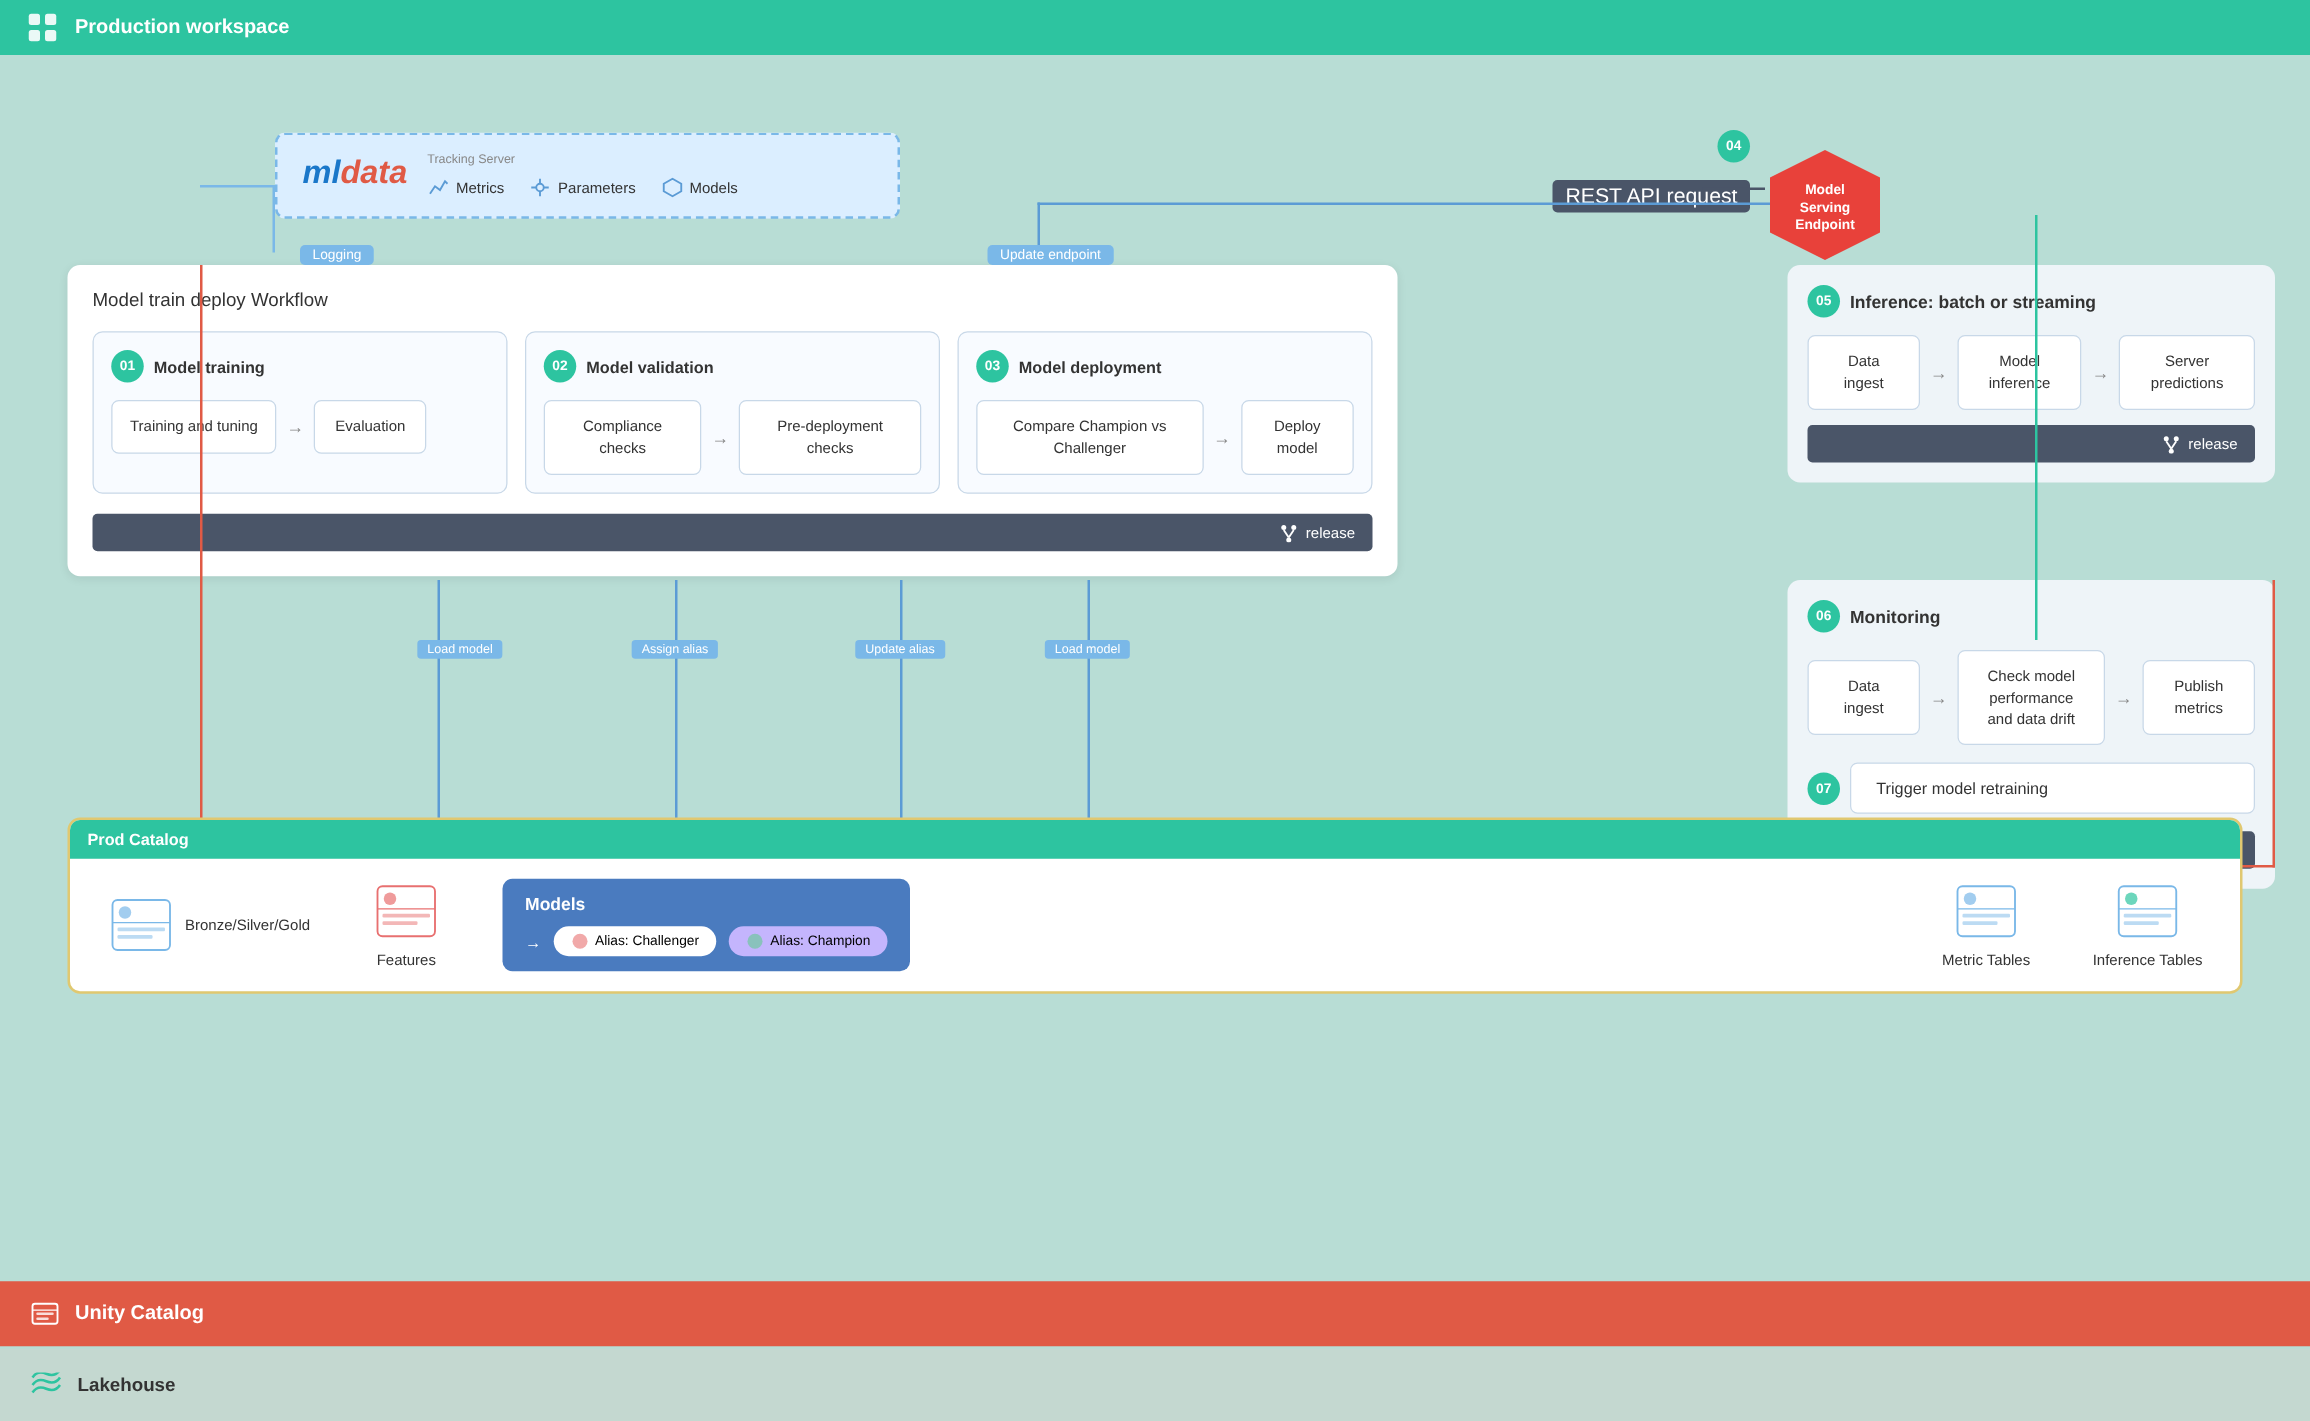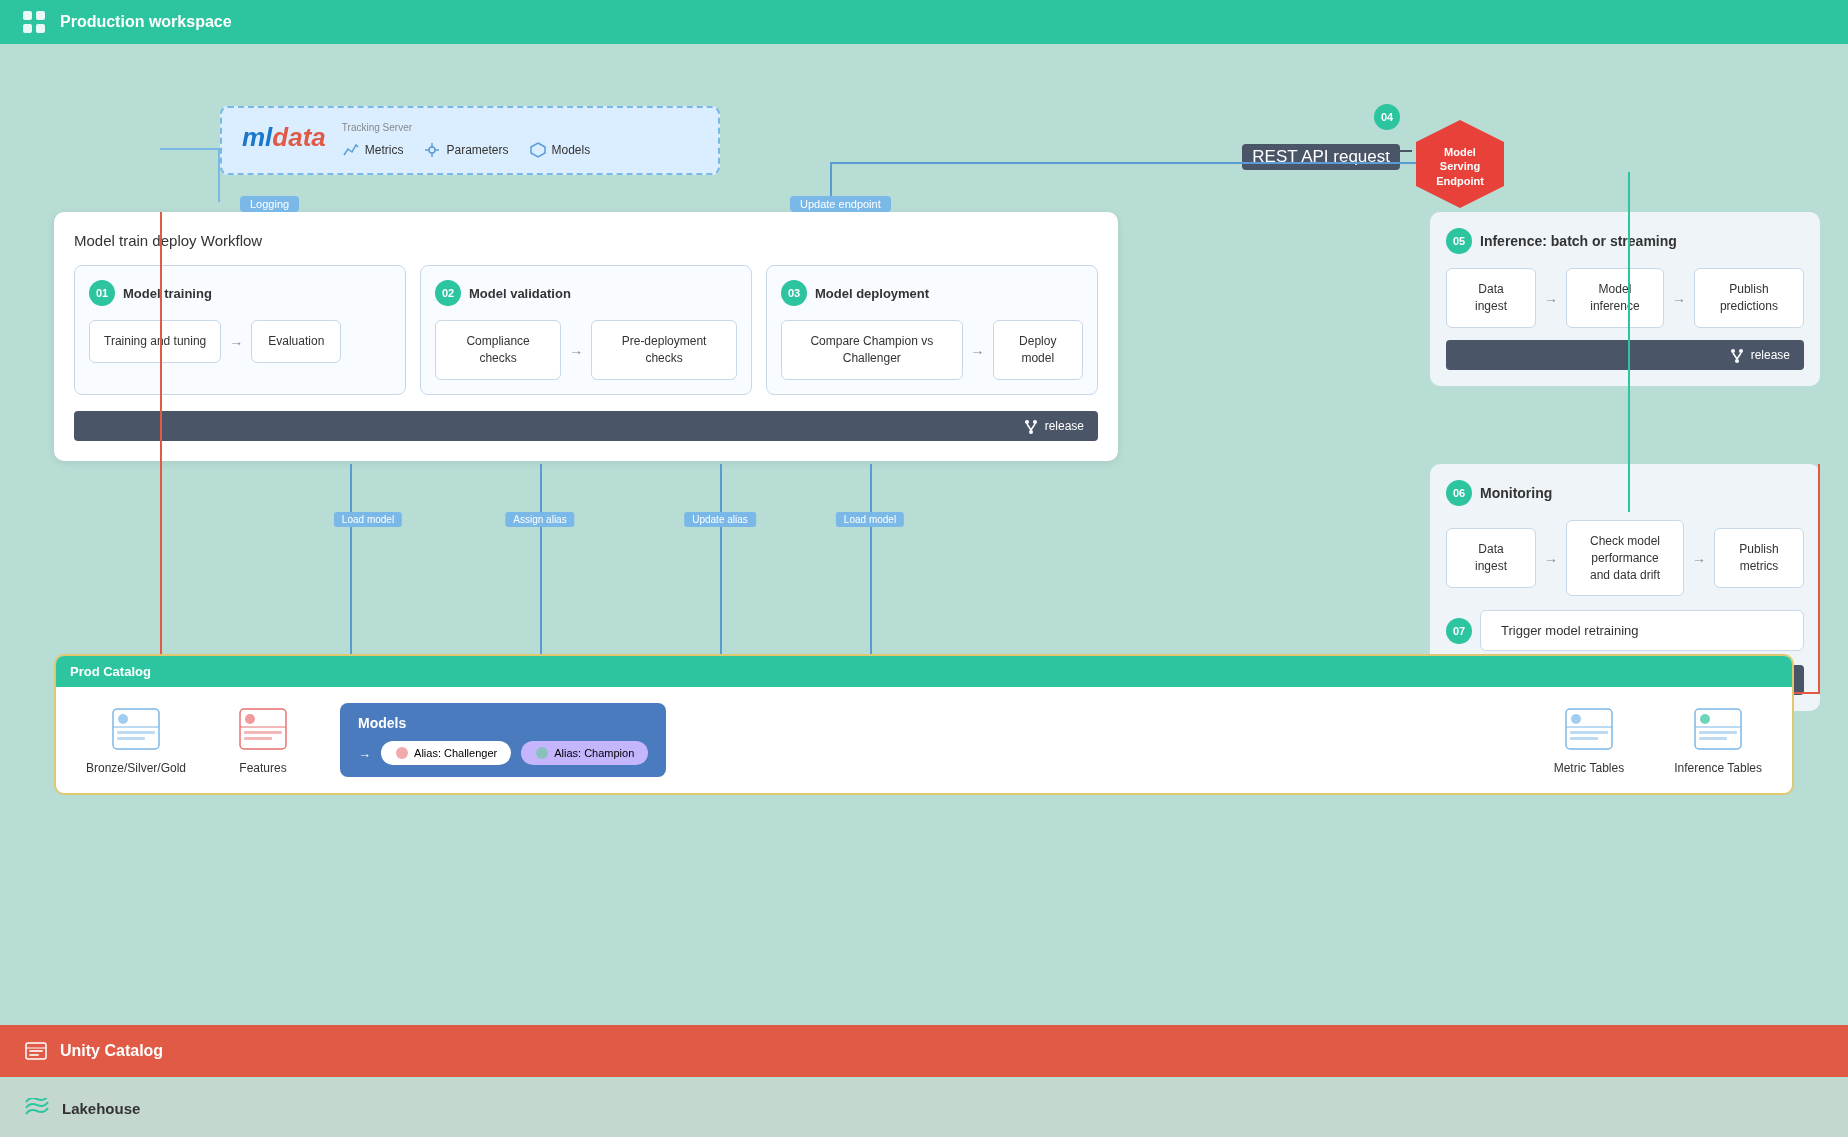--- a/index.html
+++ b/index.html
@@ -192,21 +192,21 @@
   <div style="position:absolute; top:168px; right:28px; width:390px; background:#eef4f8; border-radius:10px; padding:16px;">
     <div style="display:flex; align-items:center; gap:8px; margin-bottom:14px;">
       <div class="step-circle">05</div>
       <span style="font-size:14px; font-weight:600; color:#333;">Inference: batch or streaming</span>
     </div>
     <div style="display:flex; align-items:center; gap:8px; margin-bottom:12px;">
       <div class="process-box">Data ingest</div>
       <span class="arrow-right">→</span>
       <div class="process-box">Model inference</div>
       <span class="arrow-right">→</span>
-      <div class="process-box">Publish predictions</div>
+      <div class="process-box">Server predictions</div>
     </div>
     <div style="background:#4a5568; border-radius:4px; padding:7px 14px; display:flex; align-items:center; justify-content:flex-end; gap:6px;">
       <svg width="16" height="16" viewBox="0 0 16 16">
           <circle cx="4" cy="4" r="2" fill="white"></circle>
           <circle cx="12" cy="4" r="2" fill="white"></circle>
           <circle cx="8" cy="14" r="2" fill="white"></circle>
           <line x1="4" y1="6" x2="8" y2="12" stroke="white" stroke-width="1.5"></line>
           <line x1="12" y1="6" x2="8" y2="12" stroke="white" stroke-width="1.5"></line>
         </svg>
       <span style="color:white; font-size:12px;">release</span>
@@ -260,21 +260,21 @@
 
   <div style="position:absolute; top:420px; right:28px; width:2px; height:230px; background:#e05a45;"></div>
   <div style="position:absolute; top:648px; right:28px; height:2px; width:60px; background:#e05a45;"></div>
 
   <div style="position:absolute; top:128px; right:218px; width:2px; height:340px; background:#2dc4a0;"></div>
 
   <div style="position:absolute; top:610px; left:54px; right:54px; background:white; border:2.5px solid #e0c870; border-radius:10px; overflow:hidden;">
     <div style="background:#2dc4a0; padding:8px 14px; color:white; font-size:13px; font-weight:600;">Prod Catalog</div>
     <div style="padding:16px 30px; display:flex; align-items:center; gap:50px;">
 
-      <div style="display:flex;flex-direction:column;align-items:center;gap:8px;">
+      <div style="display:flex;flex-direction:row;align-items:center;gap:8px;">
         <svg width="54" height="48" viewBox="0 0 54 48">
           <rect x="4" y="4" width="46" height="40" rx="4" fill="none" stroke="#7ab8e8" stroke-width="1.5"></rect>
           <circle cx="14" cy="14" r="5" fill="#7ab8e8" opacity="0.7"></circle>
           <line x1="4" y1="22" x2="50" y2="22" stroke="#7ab8e8" stroke-width="1"></line>
           <rect x="8" y="26" width="38" height="3" rx="1" fill="#7ab8e8" opacity="0.5"></rect>
           <rect x="8" y="32" width="28" height="3" rx="1" fill="#7ab8e8" opacity="0.5"></rect>
         </svg>
         <span style="font-size:12px;color:#333;">Bronze/Silver/Gold</span>
       </div>
 

